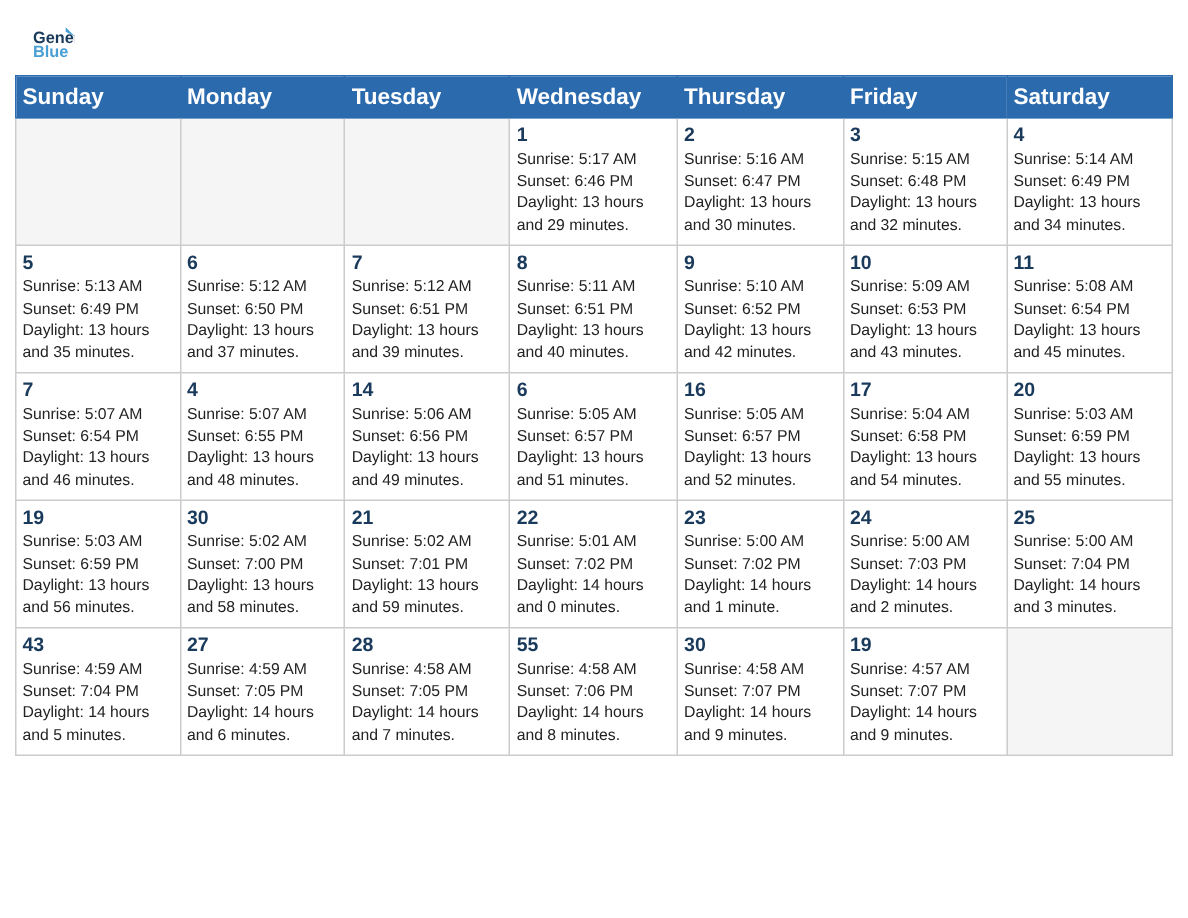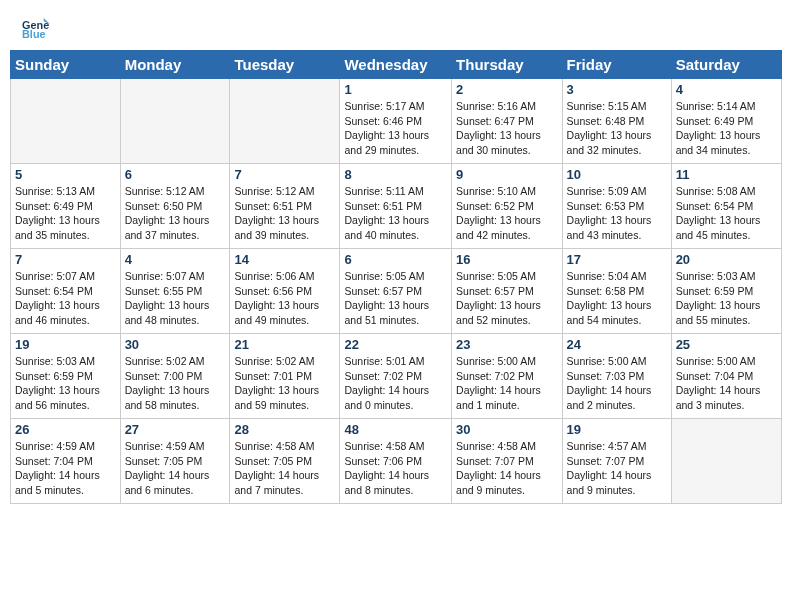--- a/index.html
+++ b/index.html
@@ -219,33 +219,33 @@
           <span class="day-num">24</span>
           <div class="day-info">Sunrise: 5:00 AM<br>Sunset: 7:03 PM<br>Daylight: 14 hours<br>and 2 minutes.</div>
         </td>
         <td>
           <span class="day-num">25</span>
           <div class="day-info">Sunrise: 5:00 AM<br>Sunset: 7:04 PM<br>Daylight: 14 hours<br>and 3 minutes.</div>
         </td>
       </tr>
       <tr class="week-row">
         <td>
-          <span class="day-num">26</span>
+          <span class="day-num">43</span>
           <div class="day-info">Sunrise: 4:59 AM<br>Sunset: 7:04 PM<br>Daylight: 14 hours<br>and 5 minutes.</div>
         </td>
         <td>
           <span class="day-num">27</span>
           <div class="day-info">Sunrise: 4:59 AM<br>Sunset: 7:05 PM<br>Daylight: 14 hours<br>and 6 minutes.</div>
         </td>
         <td>
           <span class="day-num">28</span>
           <div class="day-info">Sunrise: 4:58 AM<br>Sunset: 7:05 PM<br>Daylight: 14 hours<br>and 7 minutes.</div>
         </td>
         <td>
-          <span class="day-num">48</span>
+          <span class="day-num">55</span>
           <div class="day-info">Sunrise: 4:58 AM<br>Sunset: 7:06 PM<br>Daylight: 14 hours<br>and 8 minutes.</div>
         </td>
         <td>
           <span class="day-num">30</span>
           <div class="day-info">Sunrise: 4:58 AM<br>Sunset: 7:07 PM<br>Daylight: 14 hours<br>and 9 minutes.</div>
         </td>
         <td>
           <span class="day-num">19</span>
           <div class="day-info">Sunrise: 4:57 AM<br>Sunset: 7:07 PM<br>Daylight: 14 hours<br>and 9 minutes.</div>
         </td>

